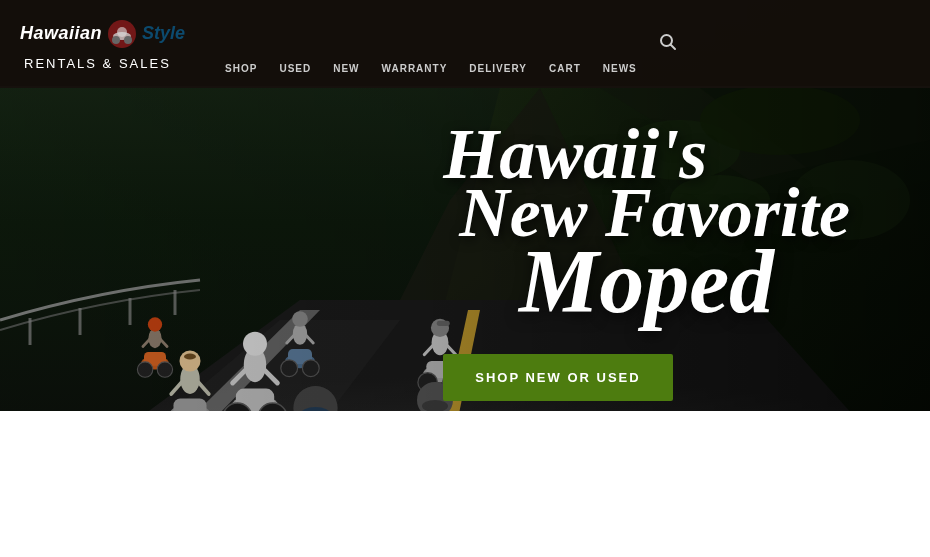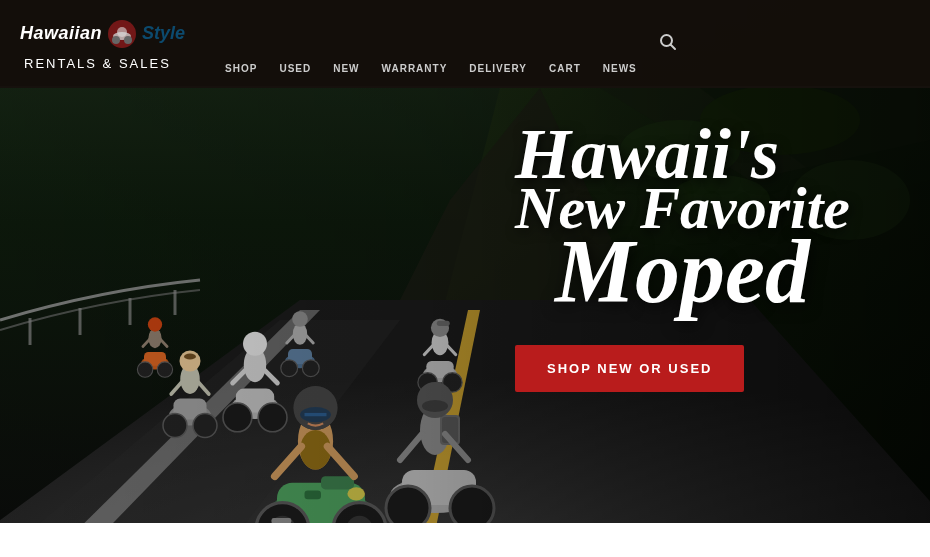--- a/index.html
+++ b/index.html
@@ -92,21 +92,21 @@
       font-size: 16px;
       cursor: pointer;
       padding: 8px 6px;
       margin-left: 4px;
     }
 
     
     .hero {
       position: relative;
       width: 930px;
-      height: 523px;
+      height: 411px;
       overflow: hidden;
     }
 
     
     .hero-text {
       position: absolute;
       right: 80px;
       top: 120px;
       z-index: 5;
       text-align: left;
@@ -124,21 +124,21 @@
       font-family: 'Times New Roman', serif;
     }
 
     .hero-heading .script-line {
       display: block;
     }
 
     .cta-button {
       display: inline-block;
       margin-top: 30px;
-      background: #b91c1c;
+      background: #4d7c0f;
       color: #fff;
       font-size: 13px;
       font-weight: 700;
       letter-spacing: 2px;
       text-transform: uppercase;
       padding: 16px 32px;
       border: none;
       cursor: pointer;
       border-radius: 2px;
     }
@@ -365,19 +365,19 @@
           <line x1="11.5" y1="11.5" x2="16" y2="16" stroke="#ccc" stroke-width="2" stroke-linecap="round"></line>
         </svg>
       </span>
     </nav>
   </header>
 
   <div class="hero-text">
     <div class="hero-heading">
 
       <span class="script-line" style="font-size:72px; font-family:'Georgia',serif; color:#fff; text-shadow:2px 3px 12px rgba(0,0,0,0.8); display:block; margin-bottom:-8px;">Hawaii's</span>
-      <span class="script-line" style="font-size:60px; font-family:'Georgia',serif; color:#fff; text-shadow:2px 3px 12px rgba(0,0,0,0.8); display:block; margin-bottom:-8px;">New Favorite</span>
+      <span class="script-line" style="font-size:70px; font-family:'Georgia',serif; color:#fff; text-shadow:2px 3px 12px rgba(0,0,0,0.8); display:block; margin-bottom:-8px;margin-left:16px;">New Favorite</span>
       <span class="script-line" style="font-size:90px; font-style:italic; font-family:'Georgia',serif; color:#fff; text-shadow:2px 3px 16px rgba(0,0,0,0.8); display:block;text-align:center;">Moped</span>
     </div>
     <button class="cta-button">SHOP NEW OR USED</button>
   </div>
 
 </div>
 
 </body></html>

